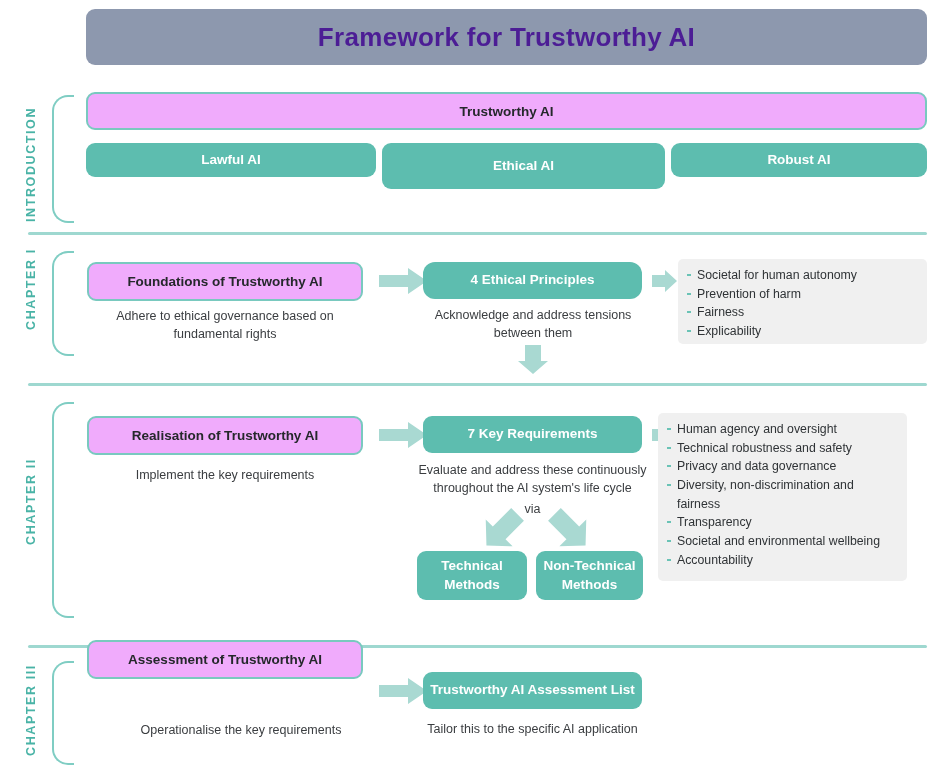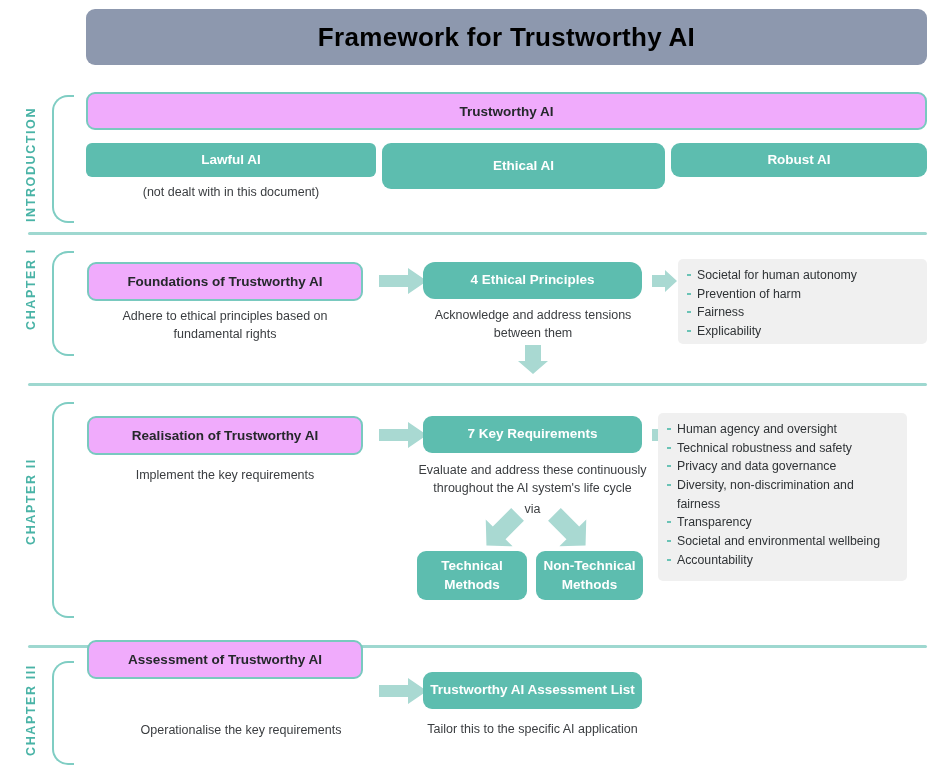--- a/index.html
+++ b/index.html
@@ -13,21 +13,21 @@
   }
   .canvas{position:relative;width:945px;height:777px;}
 
   
   .header-bar{
     position:absolute;left:86px;top:9px;width:841px;height:56px;
     background:#8d98ae;border-radius:9px;
     display:flex;align-items:center;justify-content:center;
   }
   .header-bar .title{
-    color:#000000;font-size:26px;font-weight:bold;letter-spacing:.3px;
+    color:#4c1d95;font-size:26px;font-weight:bold;letter-spacing:.3px;
   }
 
   
   .rail-label{
     position:absolute;
     color:#49b3a6;font-size:12.5px;font-weight:bold;letter-spacing:1.6px;
     transform:rotate(-90deg);transform-origin:left top;
     white-space:nowrap;
   }
   .bracket{
@@ -93,41 +93,40 @@
     <div class="title">Framework for Trustworthy AI</div>
   </div>
 
   <div class="rail-label" style="left:24px;top:222px;">INTRODUCTION</div>
   <div class="bracket" style="left:52px;top:95px;height:128px;"></div>
 
   <div class="box-outline" style="left:86px;top:92px;width:841px;height:38px;">
     <span class="lbl">Trustworthy AI</span>
   </div>
 
-  <div class="box-teal" style="left:86px;top:143px;width:290px;height:34px;border-radius:6px;">
+  <div class="box-teal" style="left:86px;top:143px;width:290px;height:34px;">
     <span class="lbl">Lawful AI</span>
   </div>
   <div class="box-teal" style="left:382px;top:143px;width:283px;height:46px;">
     <span class="lbl">Ethical AI</span>
   </div>
   <div class="box-teal" style="left:671px;top:143px;width:256px;height:34px;">
     <span class="lbl">Robust AI</span>
   </div>
 
-  <div class="caption" style="left:86px;top:183px;width:290px;">(not dealt with in this document)</div>
 
   <div class="divider" style="left:28px;top:232px;width:899px;"></div>
 
   <div class="rail-label" style="left:24px;top:330px;">CHAPTER I</div>
   <div class="bracket" style="left:52px;top:251px;height:105px;"></div>
 
   <div class="box-outline" style="left:87px;top:262px;width:276px;height:39px;">
     <span class="lbl">Foundations of Trustworthy AI</span>
   </div>
-  <div class="caption" style="left:87px;top:307px;width:276px;">Adhere to ethical principles based on fundamental rights</div>
+  <div class="caption" style="left:87px;top:307px;width:276px;">Adhere to ethical governance based on fundamental rights</div>
 
   <div class="arrow-right" style="left:379px;top:268px;">
     <svg class="arrow-svg" width="48" height="26" viewBox="0 0 48 26">
       <path d="M0,7 L29,7 L29,0 L48,13 L29,26 L29,19 L0,19 Z" fill="#a9d9d2"></path>
     </svg>
   </div>
 
   <div class="box-teal" style="left:423px;top:262px;width:219px;height:37px;border-radius:12px;">
     <span class="lbl">4 Ethical Principles</span>
   </div>

